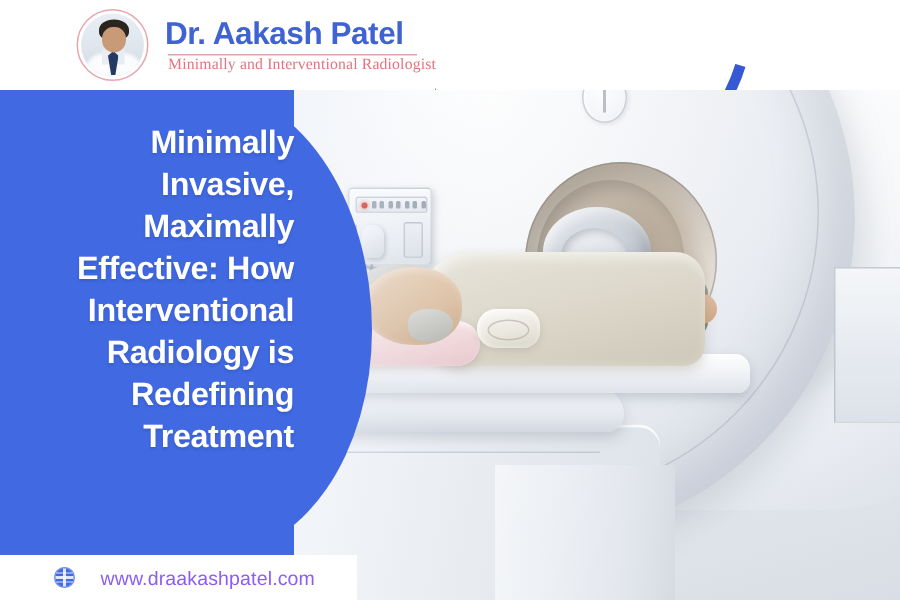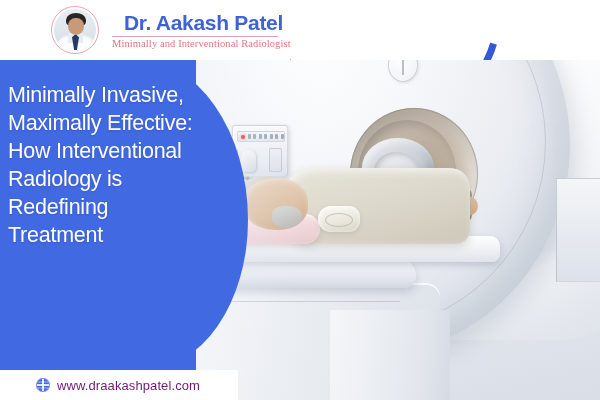--- a/index.html
+++ b/index.html
@@ -300,39 +300,39 @@
     border-top:13px solid #eef2f7;
   }
   .av-tie{
     position:absolute;left:18px;top:25px;width:7px;height:16px;
     background:#243a63; clip-path:polygon(50% 0,100% 20%,70% 100%,30% 100%,0 20%);
   }
   .av-shirt{
     position:absolute;left:14px;top:24px;width:15px;height:10px;background:#e8edf3;
   }
   .doc-name{
-    position:absolute; left:124px; top:11px;
+    position:absolute; left:110px; top:11px;
     font-size:21px; font-weight:bold; letter-spacing:-.3px;
     color:#3f63d4; white-space:nowrap;
   }
   .doc-rule{
     position:absolute; left:112px; top:36px; width:166px; height:1px;
     background:#e1a3ab;
   }
   .doc-role{
     position:absolute; left:112px; top:38px;
     font-family:"Liberation Serif", serif;
     font-size:10.5px; color:#e0757f; white-space:nowrap; letter-spacing:.1px;
   }
 
   
   .headline{
     position:absolute; left:8px; top:82px; width:188px;
-    color:#ffffff; text-align:left;
-    font-size:21.5px; font-weight:normal; line-height:1.30;
+    color:#ffffff; text-align:right;
+    font-size:21.5px; font-weight:bold; line-height:1.30;
     letter-spacing:-.25px;
     text-shadow:0 1px 2px rgba(30,50,120,.22);
   }
 
   
   .footer{
     position:absolute; left:0; bottom:0; width:238px; height:30px;
     background:#ffffff;
     display:flex; align-items:center; gap:7px; padding-left:36px;
   }
@@ -344,21 +344,21 @@
   .globe::before{
     content:"";position:absolute;left:6px;top:1px;width:2px;height:12px;
     background:rgba(255,255,255,.85);
   }
   .globe::after{
     content:"";position:absolute;left:1px;top:6px;width:12px;height:2px;
     background:rgba(255,255,255,.85);
     box-shadow:0 -3px 0 -0.5px rgba(255,255,255,.55), 0 3px 0 -0.5px rgba(255,255,255,.55);
   }
   .site-url{
-    font-size:13px; color:#701a75; letter-spacing:.1px; white-space:nowrap;
+    font-size:13px; color:#8b5cf6; letter-spacing:.1px; white-space:nowrap;margin-left:10px;
   }
 </style>
 </head>
 <body>
 
 <div class="card">
 
   <div class="photo">
     <div class="wall"></div>
     <div class="mri-shoulder"></div>

